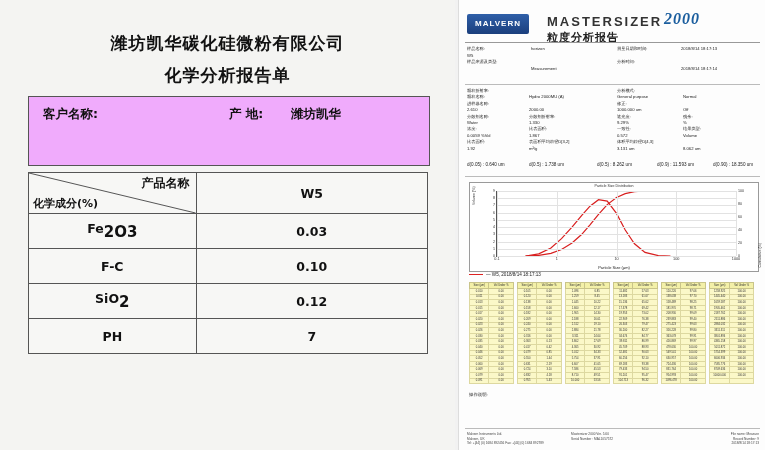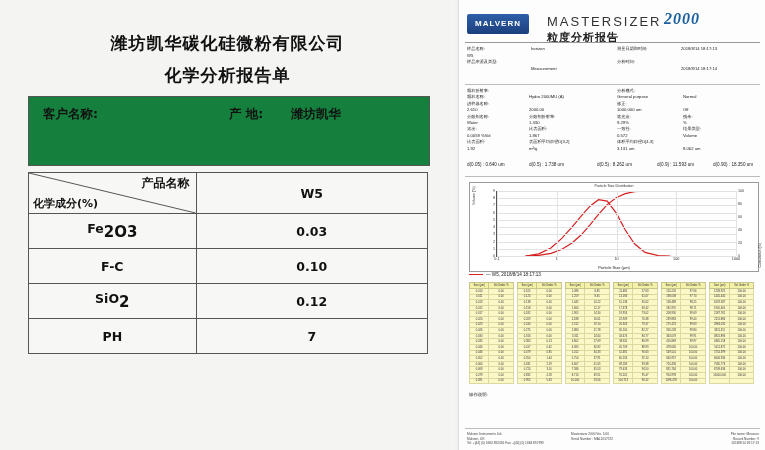--- a/index.html
+++ b/index.html
@@ -22,21 +22,21 @@
     font-weight:bold;font-size:17px;color:#111;letter-spacing:1px;
   }
   .lt-title2{
     position:absolute;top:64px;left:0;width:455px;text-align:center;
     font-family:"DejaVu Sans", sans-serif;
     font-weight:bold;font-size:17px;color:#111;letter-spacing:1px;
   }
 
   .infobox{
     position:absolute;left:28px;top:96px;width:400px;height:68px;
-    border:1px solid #555;background:#15803d;
+    border:1px solid #555;background:#f0abfc;
   }
   .info-row{position:absolute;width:100%;height:34px;}
   .info-label{
     position:absolute;font-family:"DejaVu Sans", sans-serif;
     font-weight:bold;font-size:12.5px;color:#111;
   }
   .info-val{
     position:absolute;font-family:"DejaVu Sans", sans-serif;
     font-weight:bold;font-size:12.5px;color:#111;
   }
@@ -69,21 +69,21 @@
   }
   .ms-head{position:absolute;left:0;top:6px;width:307px;height:34px;}
   .logo{
     position:absolute;left:8px;top:8px;width:62px;height:20px;
     background:linear-gradient(#2f5fa8,#1b3f7d);
     border-radius:2px;color:#fff;font-size:8px;font-weight:bold;
     text-align:center;line-height:20px;letter-spacing:1px;
     font-family:"Liberation Sans", sans-serif;
   }
   .ms-word{
-    position:absolute;left:88px;top:8px;font-size:13px;font-weight:normal;
+    position:absolute;left:88px;top:8px;font-size:13px;font-weight:bold;
     color:#333;letter-spacing:2px;font-family:"Liberation Sans", sans-serif;
   }
   .ms-2000{
     position:absolute;left:205px;top:4px;font-size:16px;font-weight:bold;
     font-style:italic;color:#1b5e9e;letter-spacing:1px;
     font-family:"Liberation Serif", serif;
   }
   .ms-cn{
     position:absolute;left:88px;top:24px;font-size:11px;font-weight:bold;
     color:#222;letter-spacing:1px;font-family:"DejaVu Sans", sans-serif;

